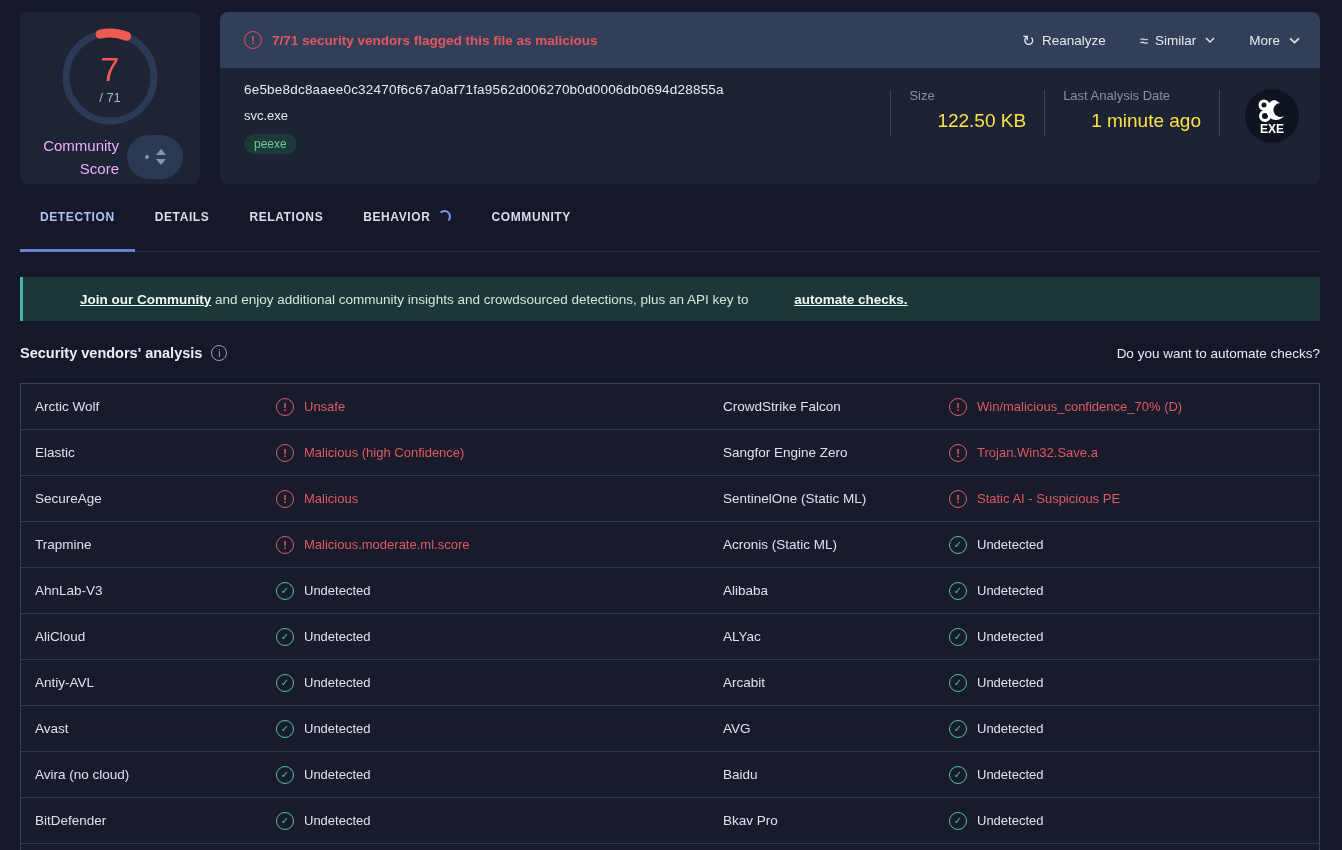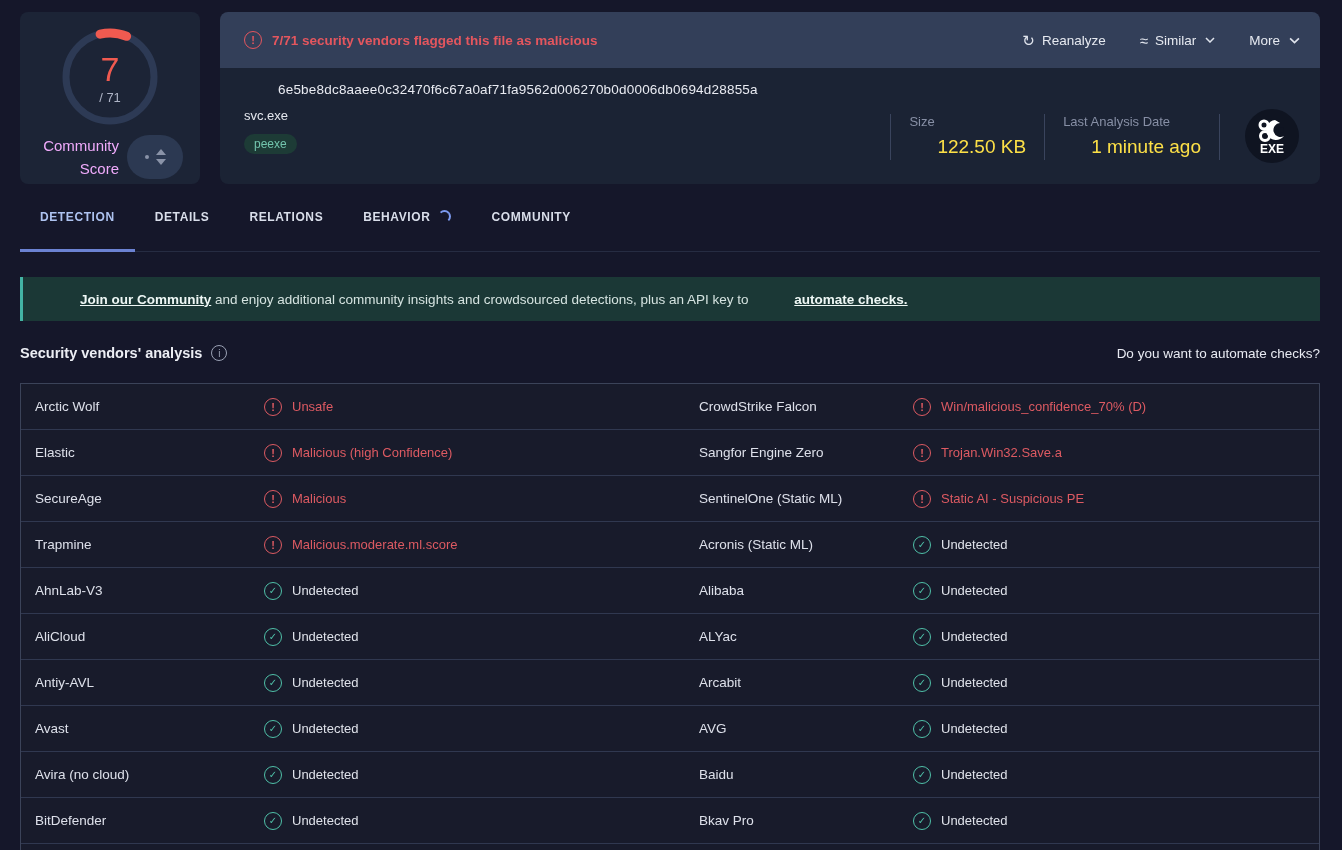--- a/index.html
+++ b/index.html
@@ -57,28 +57,28 @@
   .actions { display:flex; align-items:center; gap:34px; }
   .act-btn {
     background:none; border:none; color:#e6e9f0; font-size:13.5px;
     font-family:inherit; display:flex; align-items:center; gap:7px; cursor:pointer;
   }
   .act-icon { font-size:15px; line-height:1; color:#dfe3ec; }
   .chev { display:inline-block; margin-left:2px; }
 
   .file-bar { flex:1; background:#1b2334; display:flex; justify-content:space-between; padding:14px 20px 0 24px; }
   .file-left { display:flex; flex-direction:column; }
-  .hash { font-size:13.5px; color:#e9ebf2; letter-spacing:.2px;margin-left:34px; }
+  .hash { font-size:13.5px; color:#e9ebf2; letter-spacing:.2px; }
   .fname { font-size:13px; color:#e4e7ee; margin-top:11px; }
   .tag-row { margin-top:11px; display:flex; gap:6px; }
   .tag {
     height:20px; padding:0 10px; border-radius:10px; background:#1d3b36;
     color:#72c5ad; font-size:12px; display:flex; align-items:center; cursor:pointer;
   }
-  .file-right { display:flex; align-items:center; gap:18px; padding-top:6px; }
+  .file-right { display:flex; align-items:flex-start; gap:18px; padding-top:6px; }
   .v-div { width:1px; height:46px; background:#3a445d; margin-top:2px; }
   .meta { display:flex; flex-direction:column; gap:7px; }
   .meta .label { font-size:13px; color:#878fa5; }
   .meta .val { font-size:19px; color:#fde047;margin-left:28px; }
   .ftype-badge { position:relative; width:56px; height:56px; margin-left:6px; }
 
   
   .tabs {
     display:flex; align-items:stretch; height:42px; margin:26px 22px 0 20px;
     border-bottom:1px solid #262c42;
@@ -117,21 +117,21 @@
     justify-content:center; cursor:pointer; font-style:normal;
   }
   .section-right { font-size:13.5px; color:#e8eaf2; }
 
   
   .v-table {
     margin:16px 22px 0 20px; border:1px solid #3b4359; background:#181b2b;
   }
   .t-row {
     display:grid; grid-template-columns:243px 421px 228px 1fr;
-    height:46px; border-bottom:1px solid #303850; align-items:center;
+    height:46px; border-bottom:1px solid #303850; align-items:center;gap:12px;
   }
   .t-row:last-child { border-bottom:none; }
   .t-cell.name { padding-left:14px; font-size:13.5px; color:#dde0ea; }
   .t-cell.result { display:flex; align-items:center; gap:10px; }
   .st-icon {
     width:18px; height:18px; border-radius:50%; flex:none;
     display:flex; align-items:center; justify-content:center;
   }
   .st-icon.red { border:1.6px solid #dd5a62; color:#dd5a62; font-size:11px; font-weight:bold; }
   .st-icon.teal { border:1.6px solid #4fc0a8; color:#4fc0a8; font-size:10px; }

